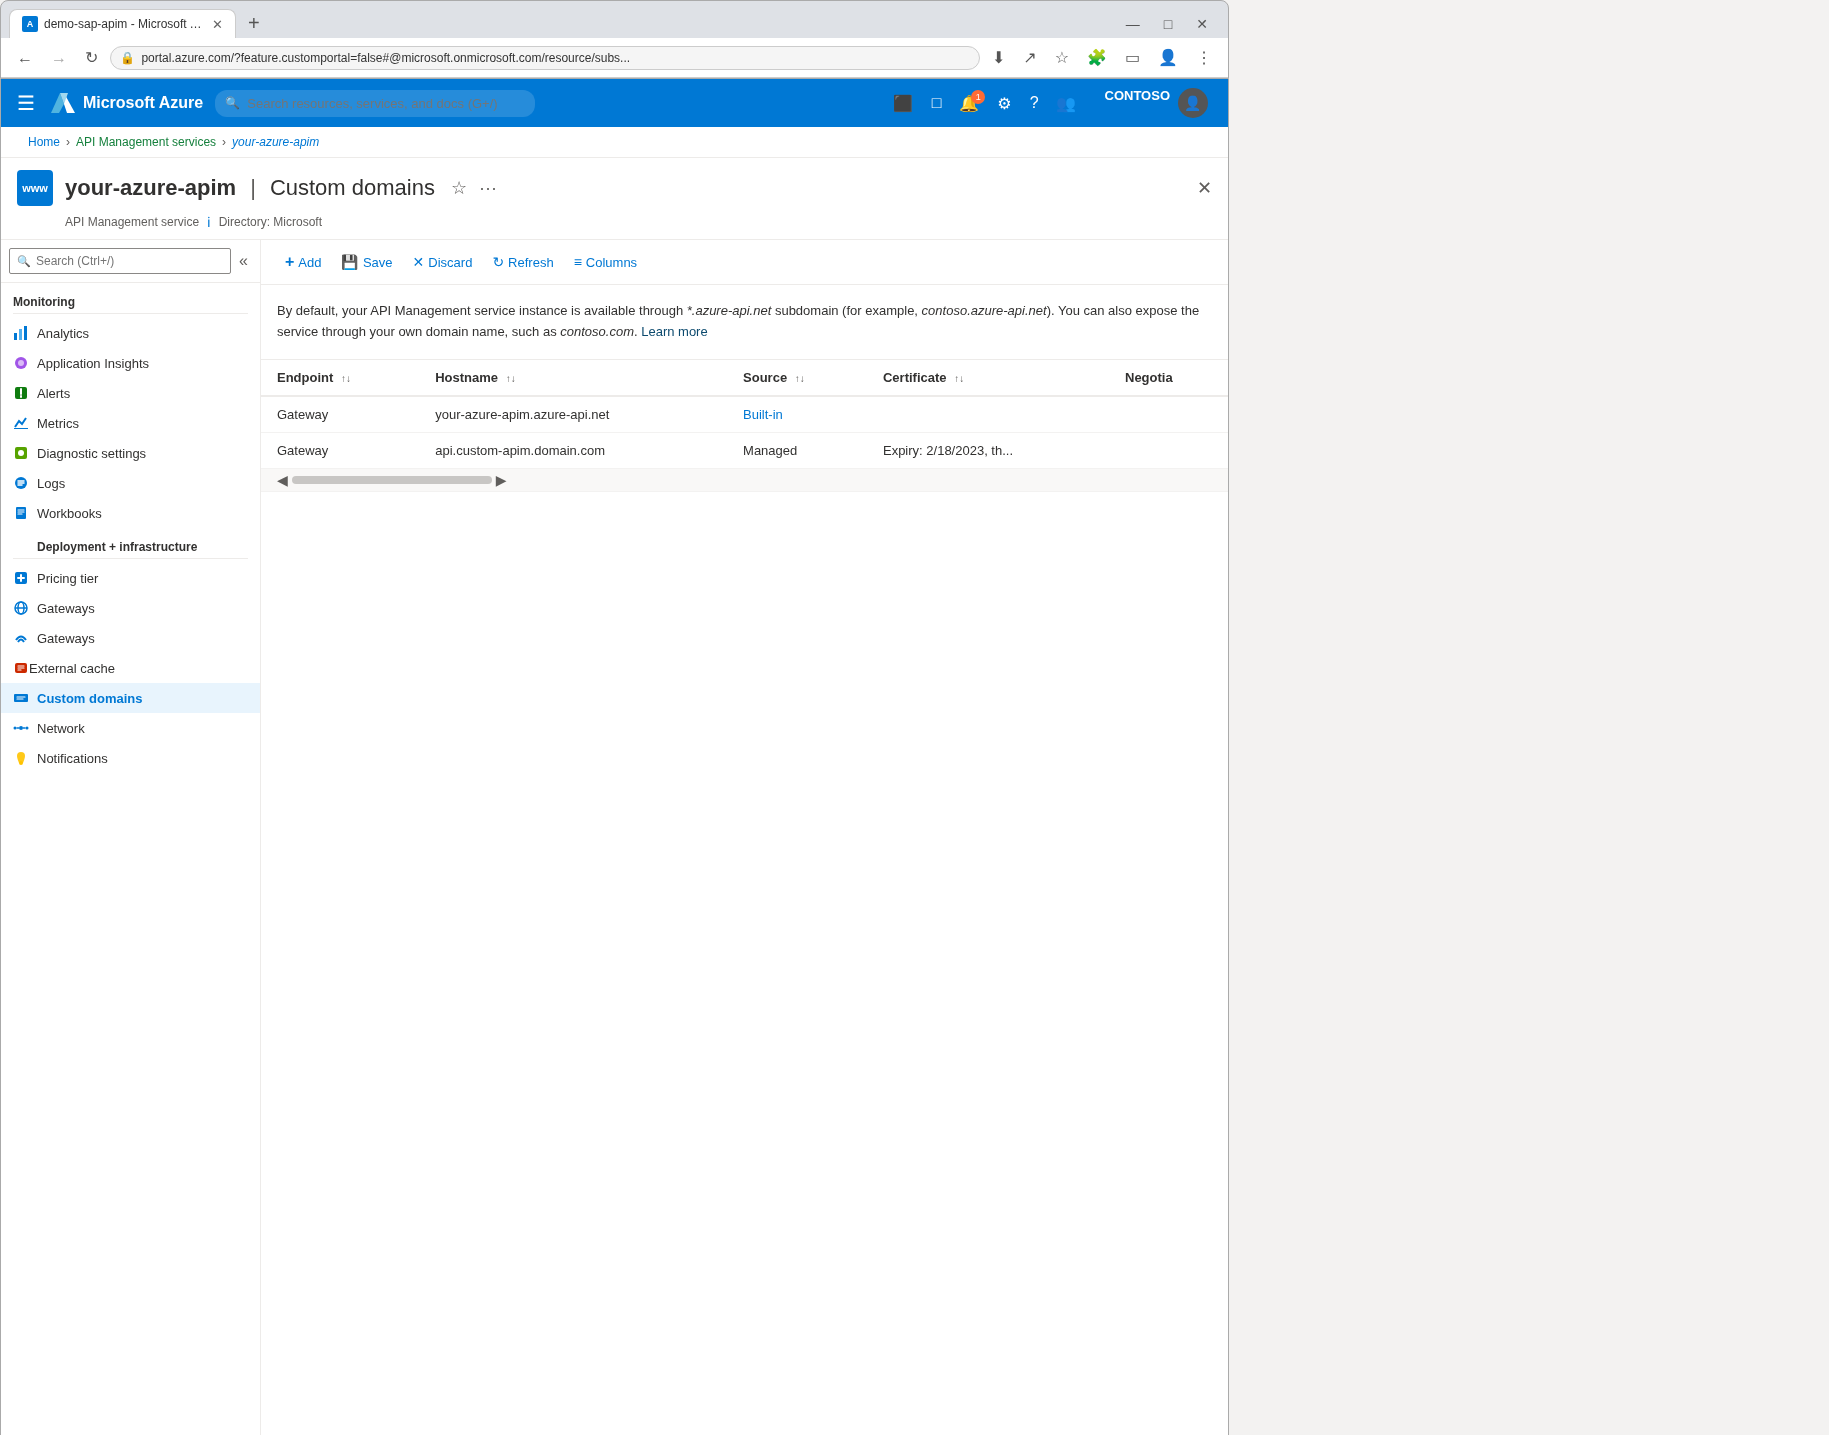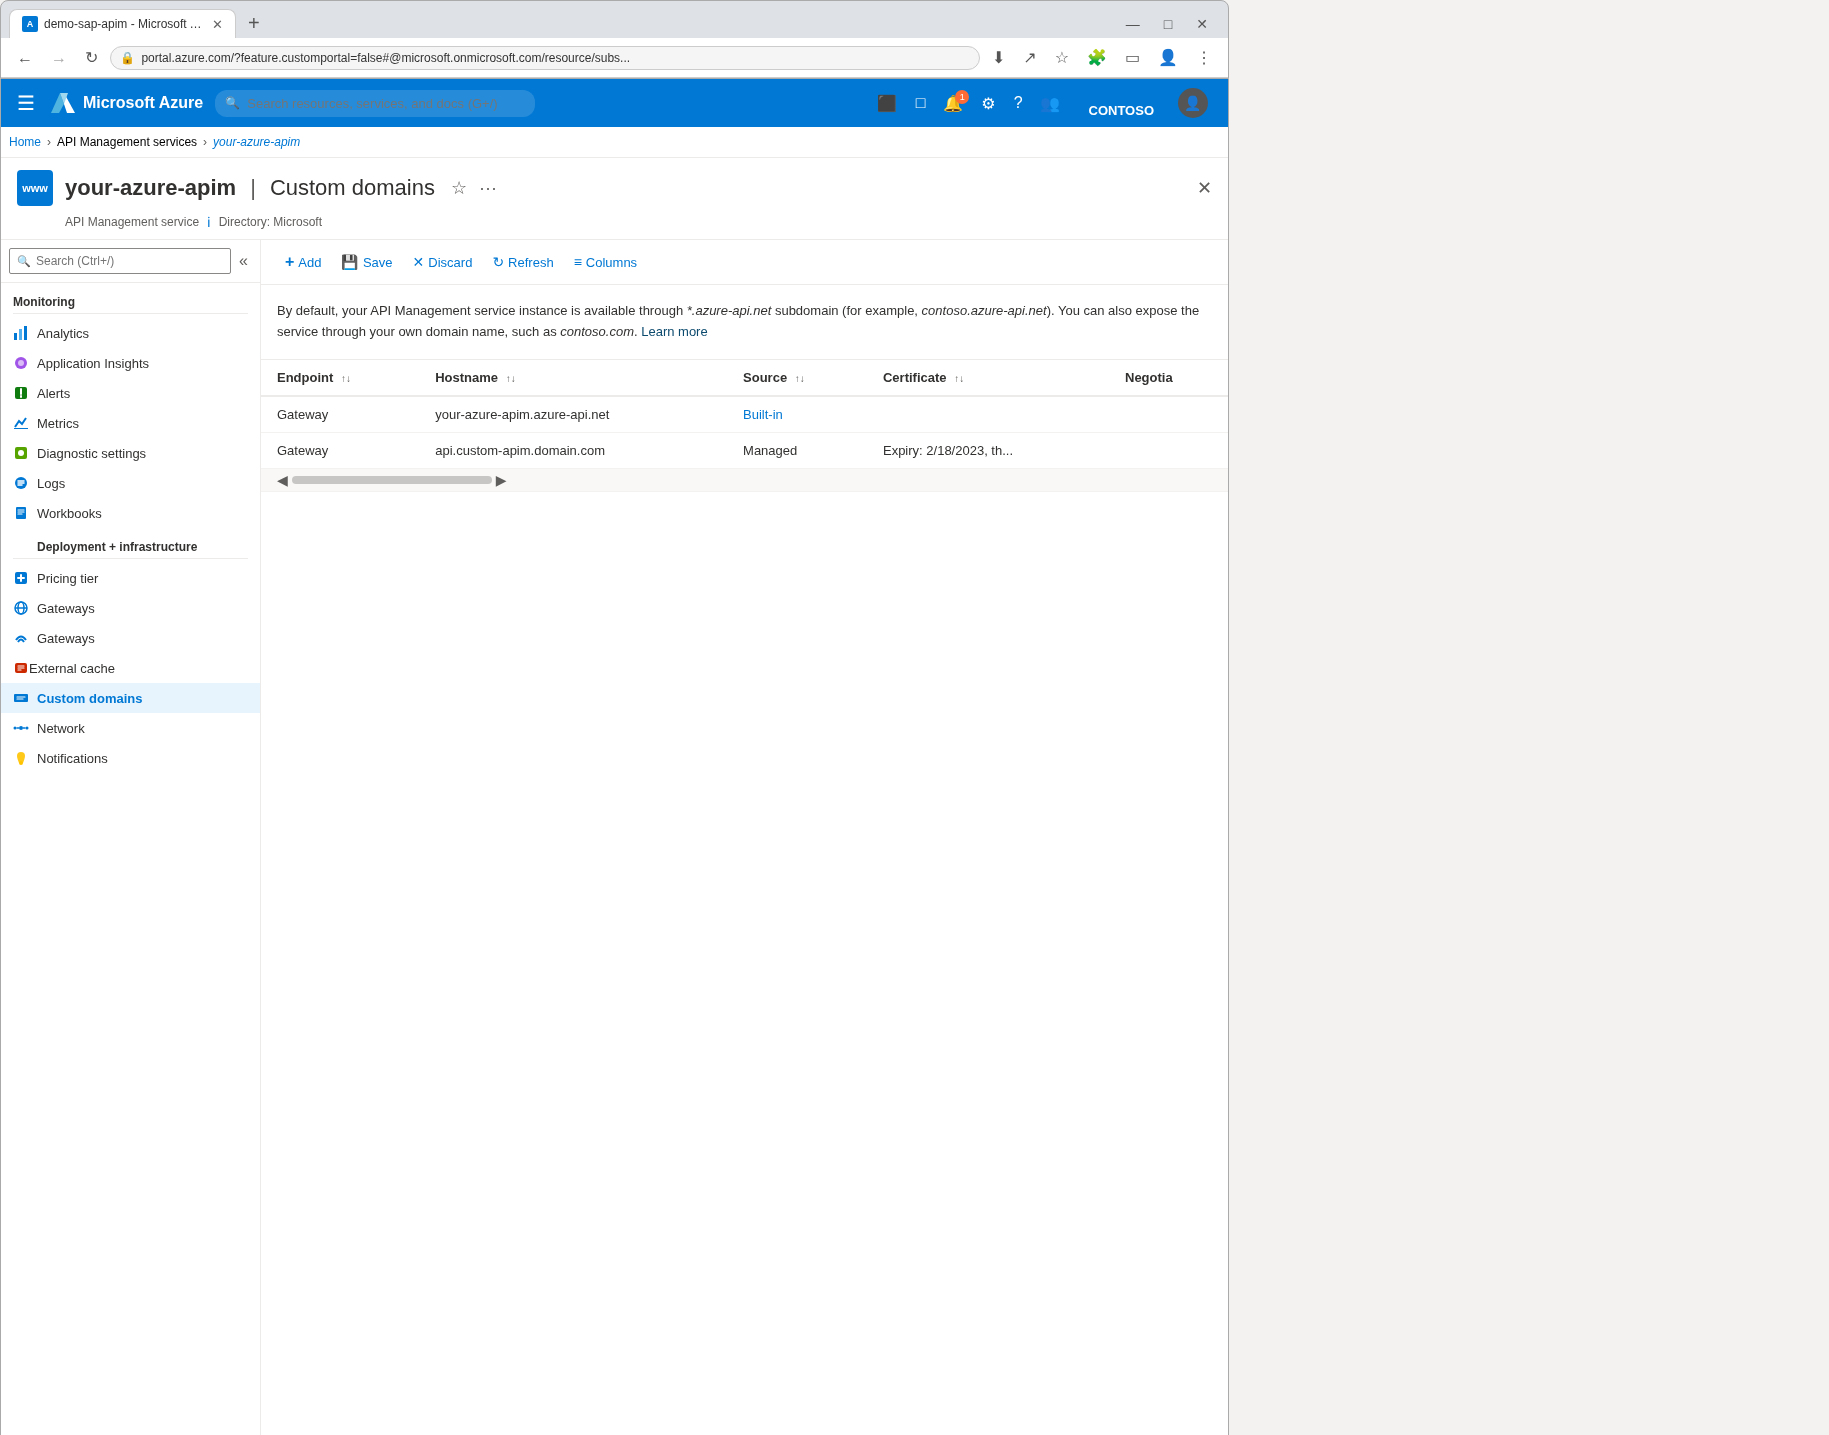--- a/index.html
+++ b/index.html
@@ -67,30 +67,30 @@
       <button style="background:none;border:none;color:white;font-size:16px;cursor:pointer;padding:6px 8px;border-radius:4px;">⬛</button>
       <button style="background:none;border:none;color:white;font-size:16px;cursor:pointer;padding:6px 8px;border-radius:4px;">□</button>
       <div style="position:relative;">
         <button style="background:none;border:none;color:white;font-size:16px;cursor:pointer;padding:6px 8px;border-radius:4px;">🔔</button>
         <span style="position:absolute;top:2px;right:2px;background:#ff6b35;color:white;border-radius:50%;width:14px;height:14px;font-size:9px;display:flex;align-items:center;justify-content:center;">1</span>
       </div>
       <button style="background:none;border:none;color:white;font-size:16px;cursor:pointer;padding:6px 8px;border-radius:4px;">⚙</button>
       <button style="background:none;border:none;color:white;font-size:16px;cursor:pointer;padding:6px 8px;border-radius:4px;">?</button>
       <button style="background:none;border:none;color:white;font-size:16px;cursor:pointer;padding:6px 8px;border-radius:4px;">👥</button>
     </div>
-    <div style="display:flex;align-items:flex-end;gap:24px;cursor:pointer;padding:4px 8px;border-radius:4px;">
+    <div style="display:flex;align-items:flex-start;gap:8px;cursor:pointer;padding:4px 8px;border-radius:4px;">
       <span style="font-weight:600;font-size:13px;">CONTOSO</span>
       <div style="width:30px;height:30px;background:#555;border-radius:50%;display:flex;align-items:center;justify-content:center;color:white;font-size:14px;">👤</div>
     </div>
   </div>
 
-  <div style="padding:8px 8px;background:white;border-bottom:1px solid #edebe9;display:flex;align-items:center;gap:6px;font-size:12px;flex-shrink:0;">
+  <div style="padding:8px 27px;background:white;border-bottom:1px solid #edebe9;display:flex;align-items:center;gap:6px;font-size:12px;flex-shrink:0;">
     <a style="color:#0078d4;text-decoration:none;cursor:pointer;">Home</a>
     <span style="color:#605e5c;">›</span>
-    <a style="color:#000000;text-decoration:none;cursor:pointer;">API Management services</a>
+    <a style="color:#15803d;text-decoration:none;cursor:pointer;">API Management services</a>
     <span style="color:#605e5c;">›</span>
     <a style="color:#0078d4;text-decoration:none;cursor:pointer;font-style:italic;">your-azure-apim</a>
   </div>
 
   <div style="padding:12px 16px 0 16px;background:white;border-bottom:1px solid #edebe9;flex-shrink:0;">
     <div style="display:flex;align-items:center;gap:12px;margin-bottom:4px;">
       <div style="width:36px;height:36px;background:#0078d4;border-radius:4px;display:flex;align-items:center;justify-content:center;color:white;font-size:11px;font-weight:600;flex-shrink:0;">www</div>
       <span style="font-size:22px;font-weight:600;color:#323130;">your-azure-apim</span>
       <span style="font-size:22px;font-weight:300;color:#605e5c;margin:0 2px;">|</span>
       <span style="font-size:22px;font-weight:300;color:#323130;">Custom domains</span>

